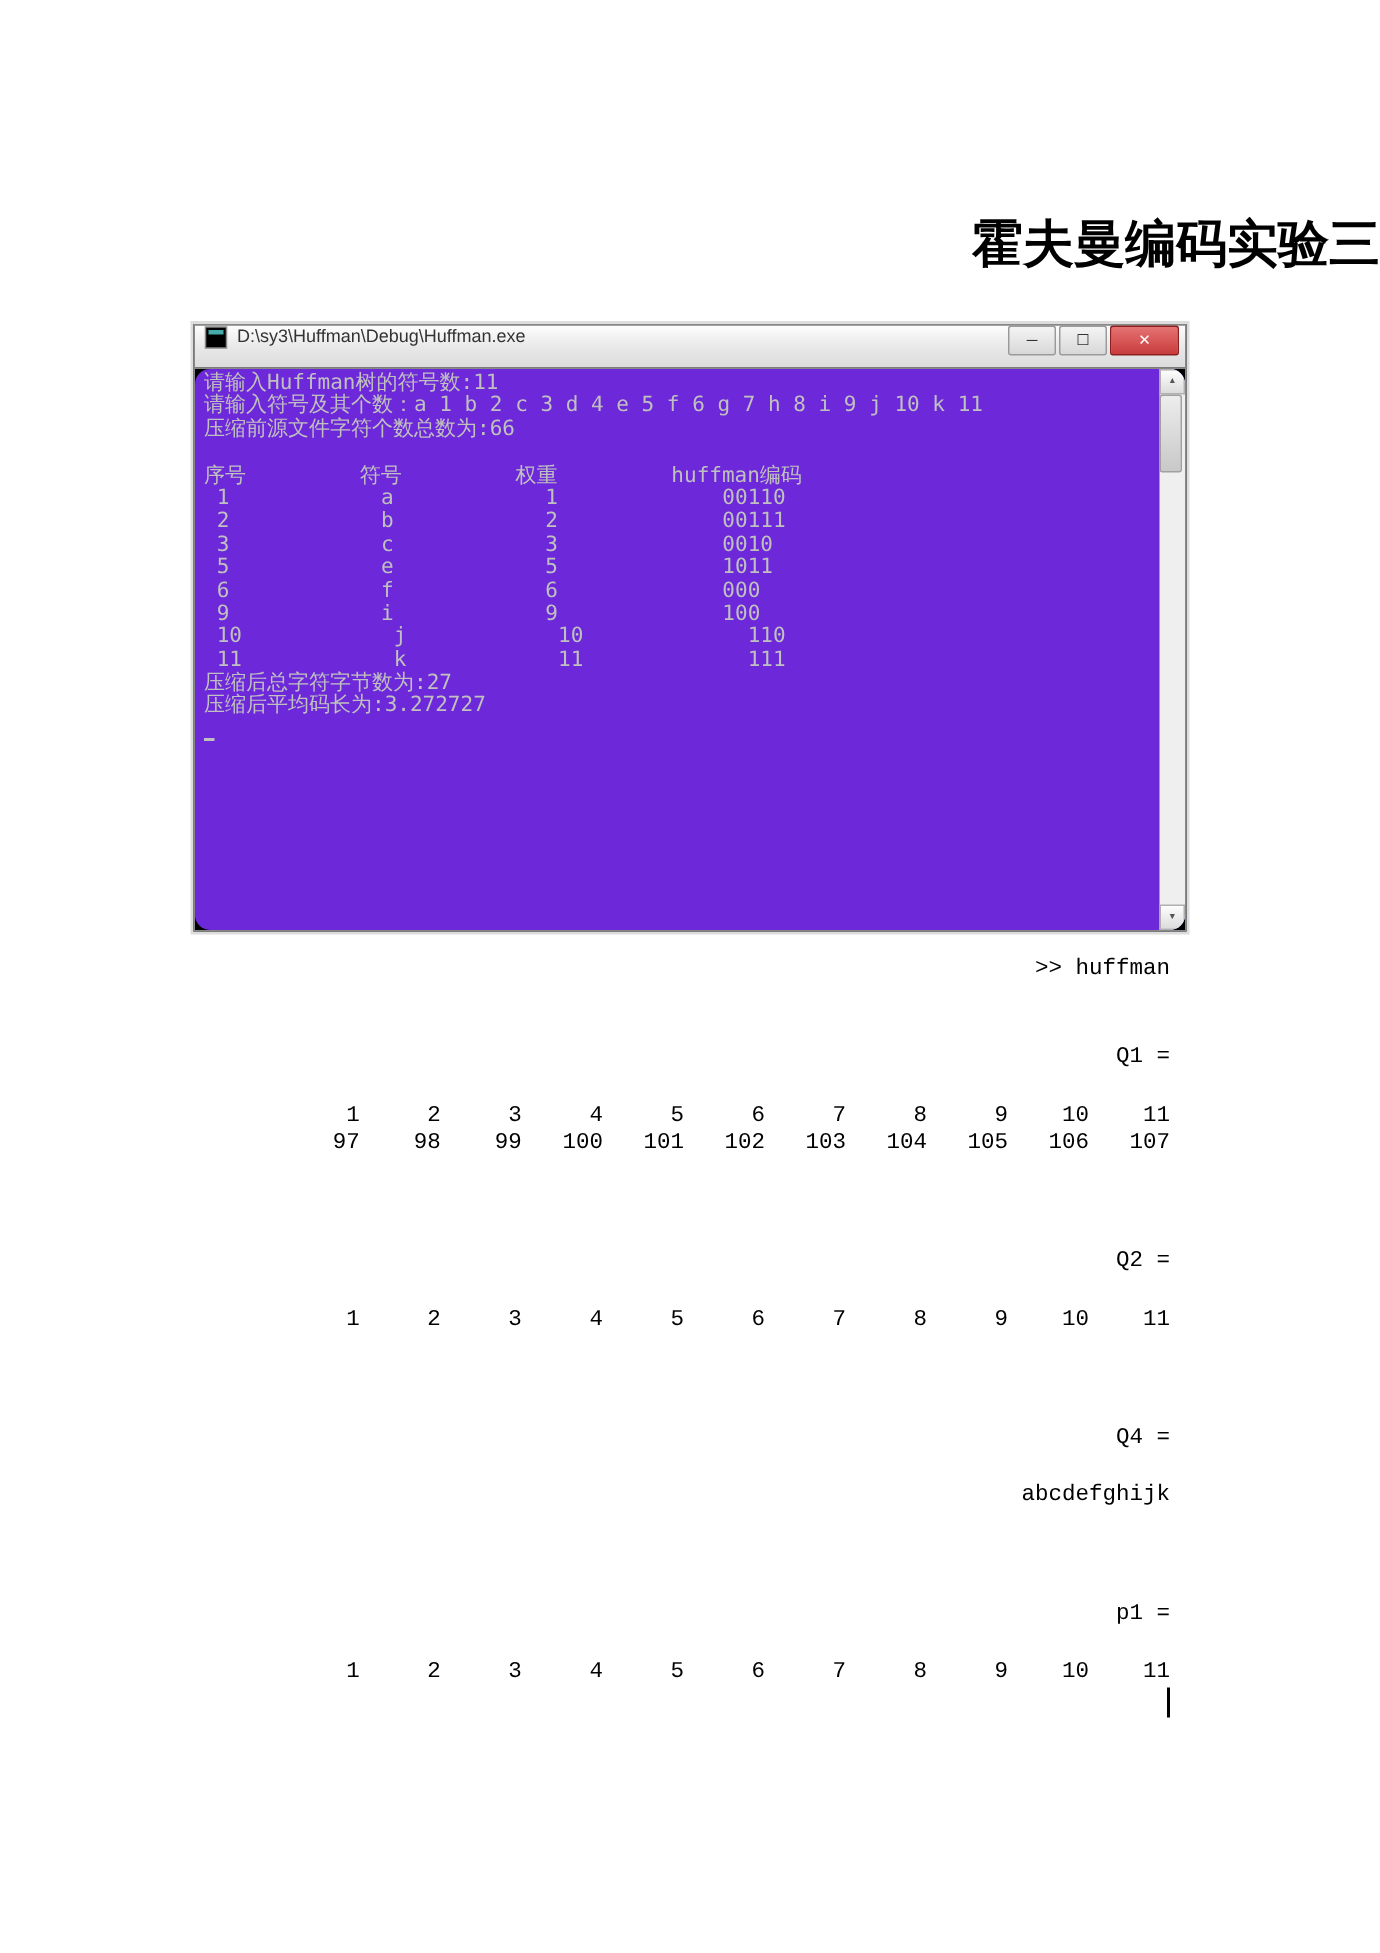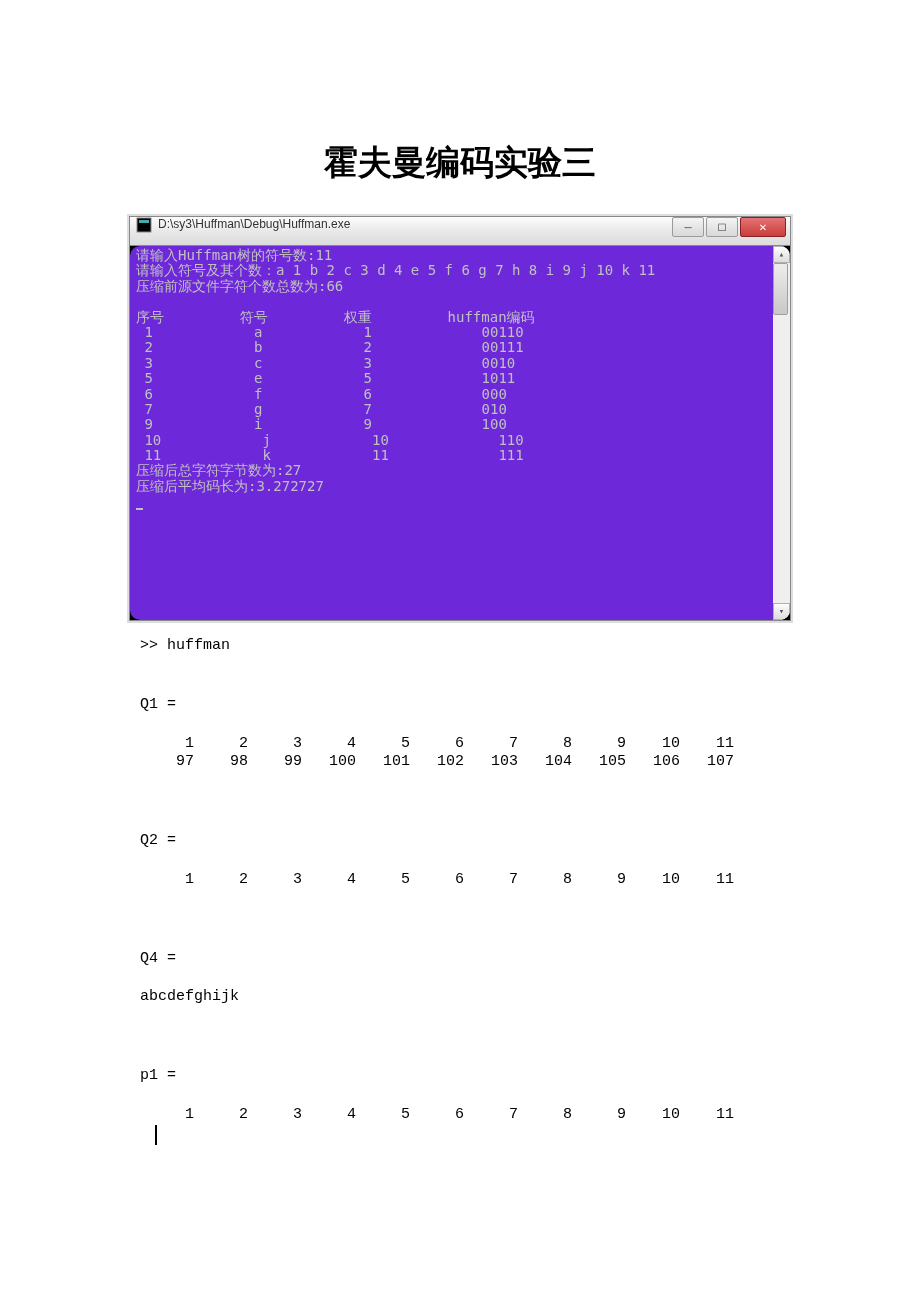--- a/index.html
+++ b/index.html
@@ -5,21 +5,21 @@
   body {
     margin: 0;
     background: #fff;
     font-family: "SimSun", serif;
     width: 920px;
   }
   .page {
     padding: 20px 0;
   }
   .doc-title {
-    text-align: center;
+    text-align: right;
     font-size: 34px;
     font-weight: bold;
     margin: 120px 0 30px 0;
     font-family: "SimSun", "Microsoft YaHei", sans-serif;
   }
   
   .console-window {
     width: 660px;
     margin: 10px auto 0 auto;
     border: 1px solid #888;
@@ -119,20 +119,21 @@
     background: #fff;
     width: 660px;
     margin: 4px auto 0 auto;
     font-family: "Courier New", monospace;
     font-size: 15px;
     color: #000;
     padding: 12px 10px 10px 10px;
     box-sizing: border-box;
     line-height: 1.25;
     position: relative;
+    text-align: right;
   }
   .matlab .line { white-space: pre; margin: 0; }
   .matlab .blank { height: 20px; }
   .matlab .blank2 { height: 40px; }
   .text-cursor {
     display:inline-block;
     width: 2px; height: 20px;
     background:#000;
     vertical-align: middle;
     margin-left: 6px;
@@ -165,21 +166,20 @@
       <pre class="cline">请输入Huffman树的符号数:11</pre>
       <pre class="cline">请输入符号及其个数：a 1 b 2 c 3 d 4 e 5 f 6 g 7 h 8 i 9 j 10 k 11</pre>
       <pre class="cline">压缩前源文件字符个数总数为:66</pre>
       <pre class="cline"> </pre>
       <pre class="cline">序号         符号         权重         huffman编码</pre>
       <pre class="cline"> 1            a            1             00110</pre>
       <pre class="cline"> 2            b            2             00111</pre>
       <pre class="cline"> 3            c            3             0010</pre>
       <pre class="cline"> 5            e            5             1011</pre>
       <pre class="cline"> 6            f            6             000</pre>
-      <pre class="cline"> 7            g            7             010</pre>
       <pre class="cline"> 9            i            9             100</pre>
       <pre class="cline"> 10            j            10             110</pre>
       <pre class="cline"> 11            k            11             111</pre>
       <pre class="cline">压缩后总字符字节数为:27</pre>
       <pre class="cline">压缩后平均码长为:3.272727</pre>
       <pre class="cline"><span class="cursor"></span></pre>
 
       <div class="scroll-track">
         <div class="scroll-arrow">▴</div>
         <div class="scroll-thumb"></div>

